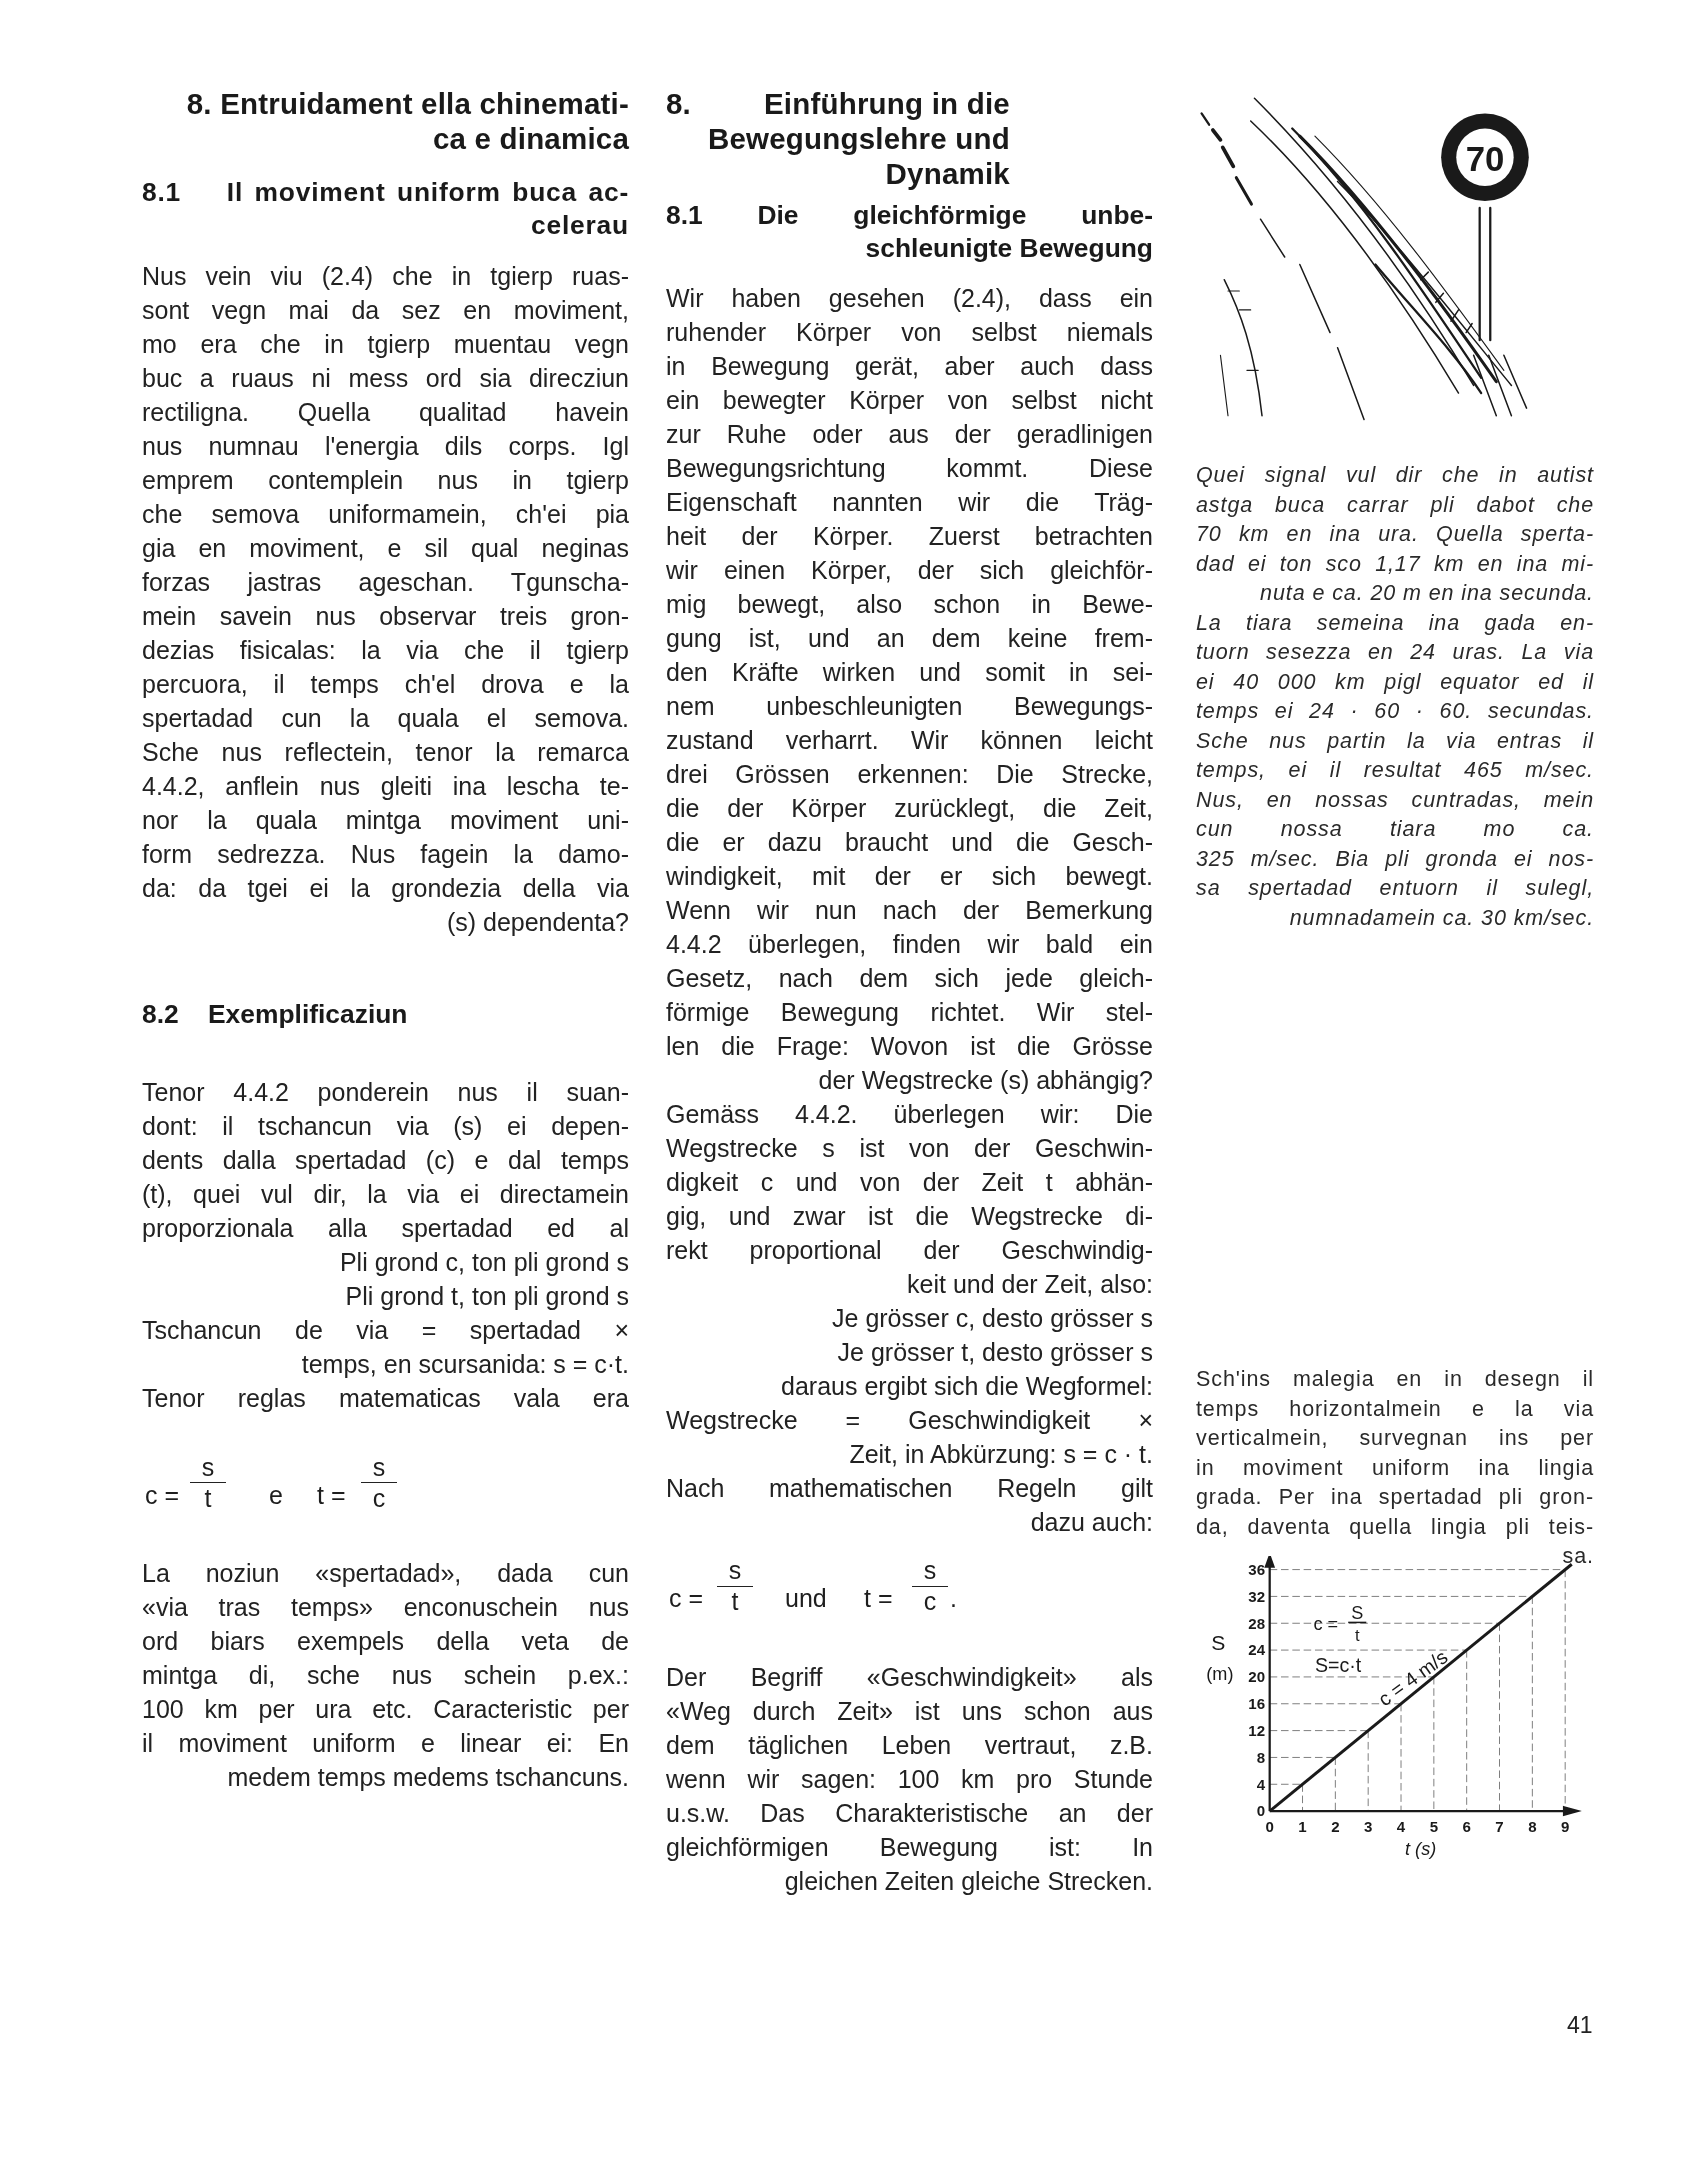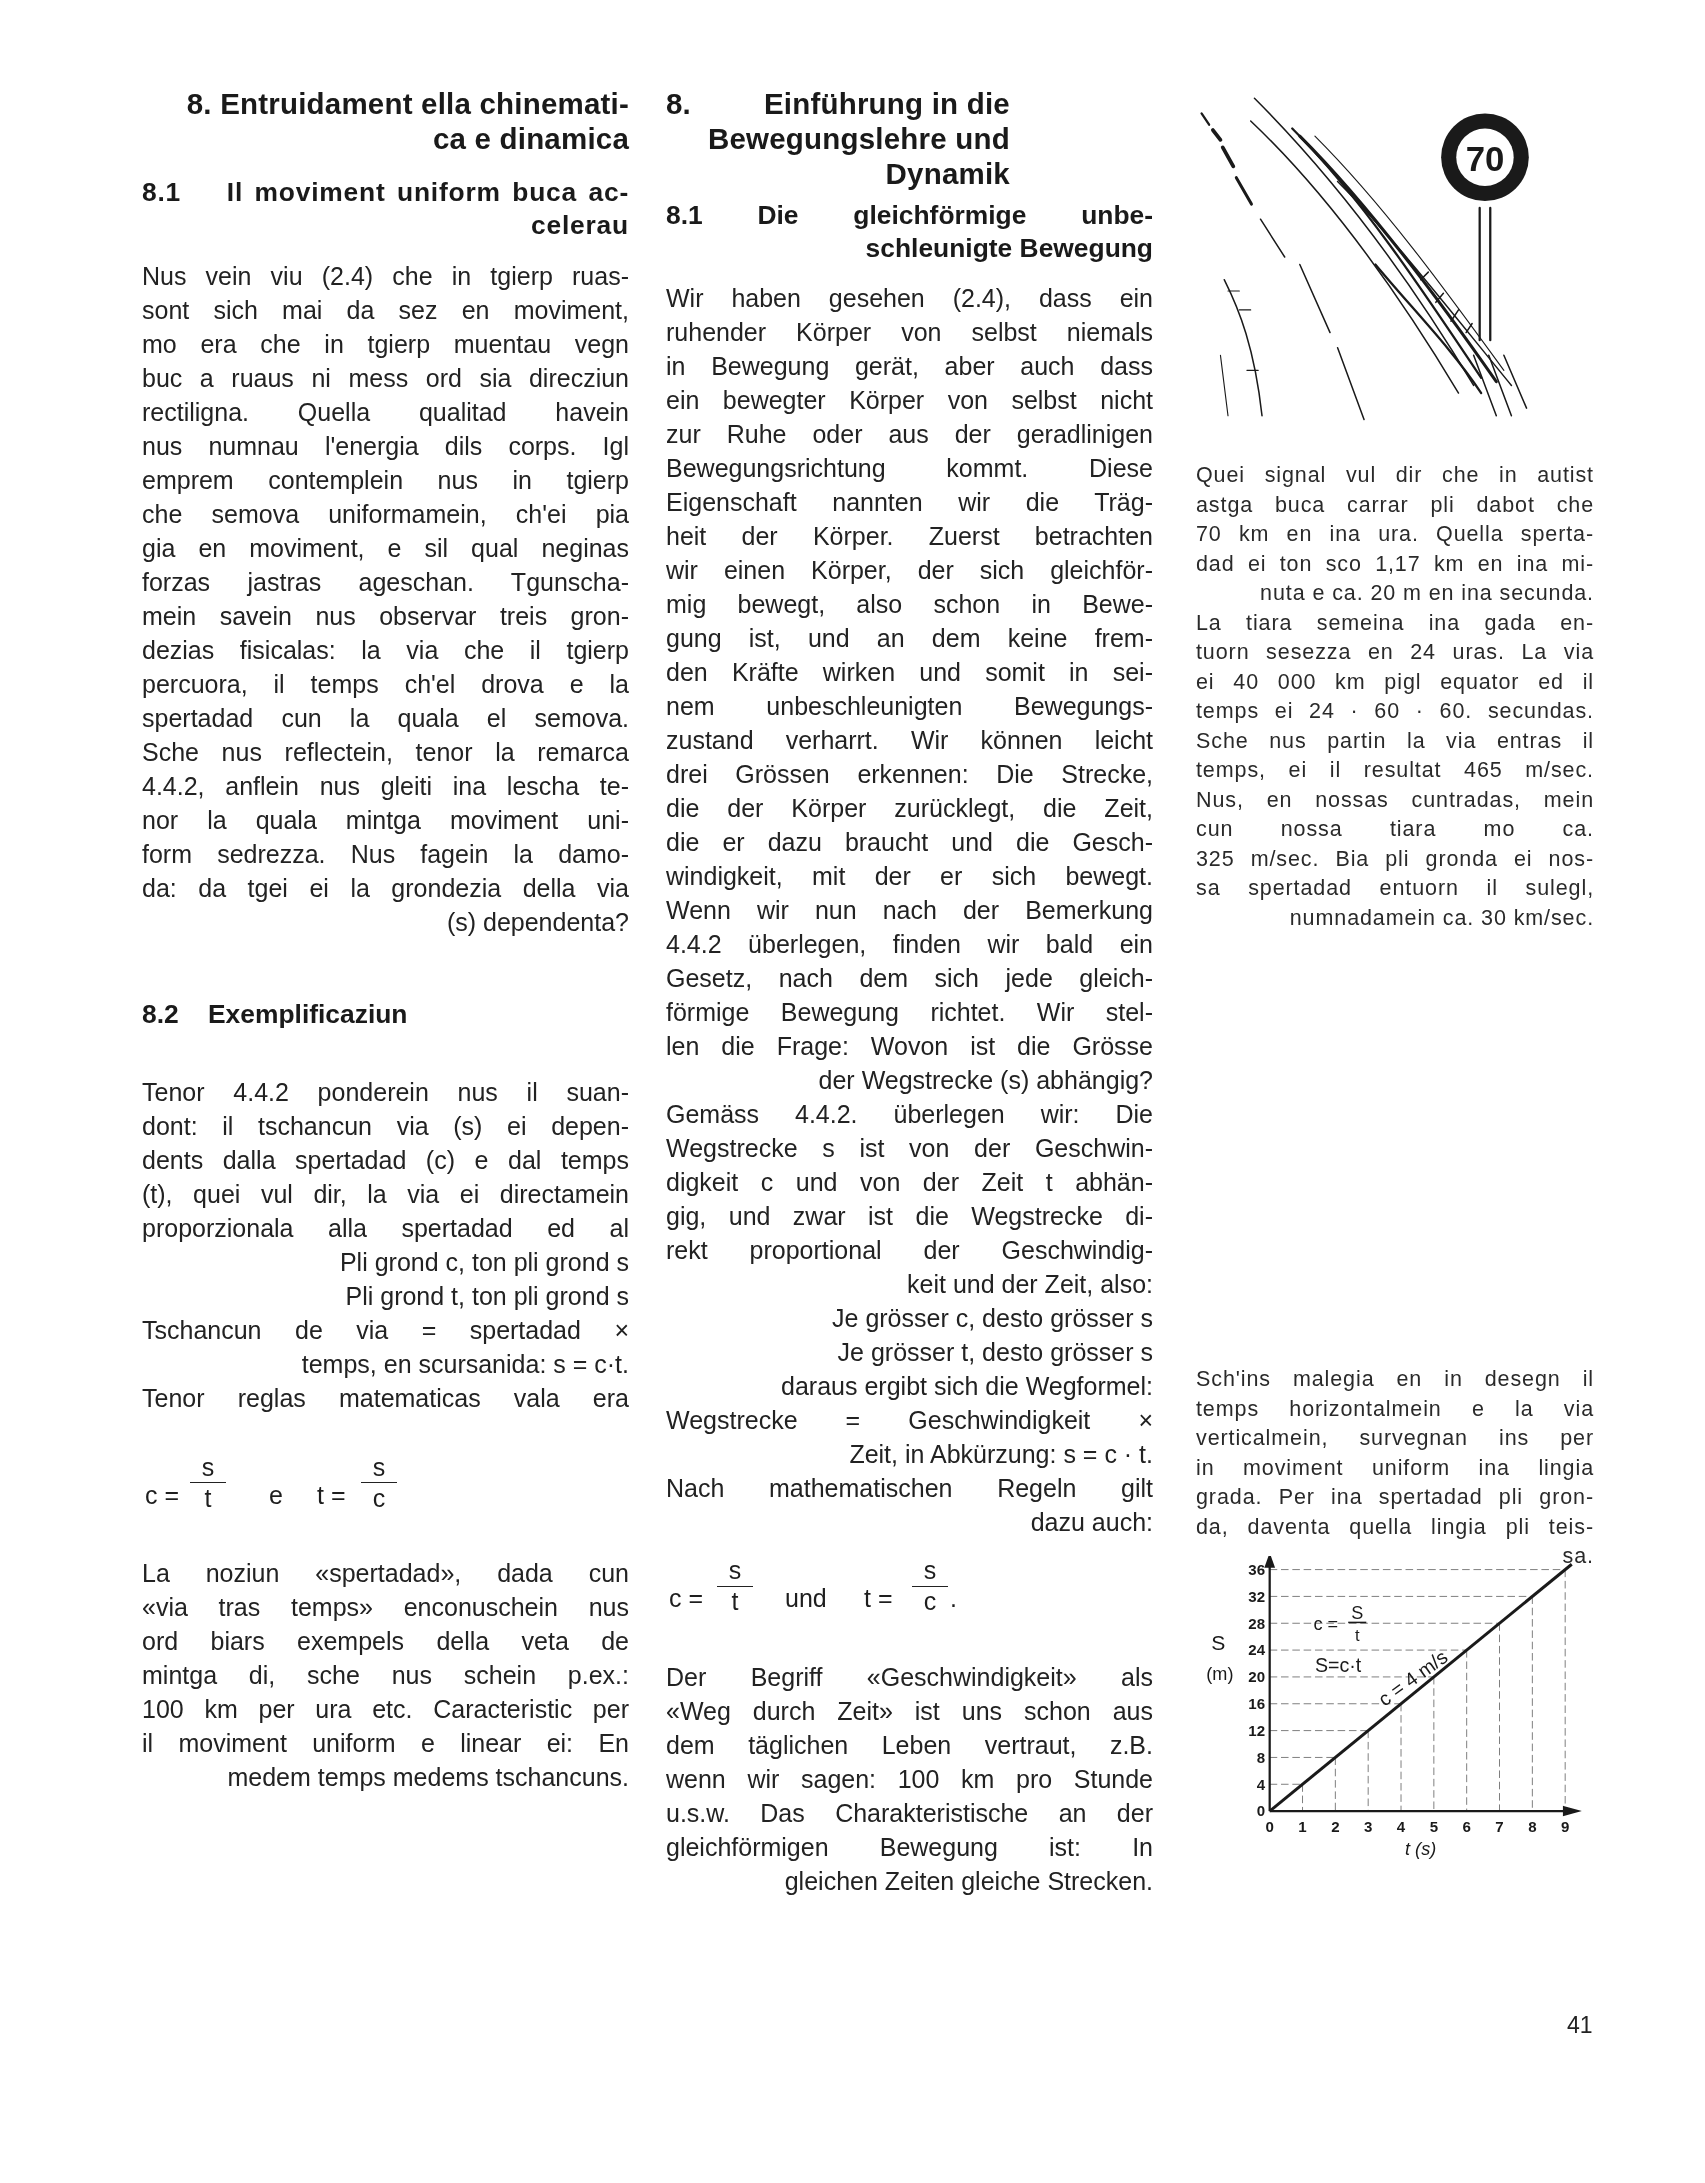--- a/index.html
+++ b/index.html
@@ -26,21 +26,21 @@
   <h1 class="h1">
     <span class="line">8. Entruidament ella chinemati-</span>
     <span class="line">ca e dinamica</span>
   </h1>
   <h2 class="h2" style="margin-top:20px; font-weight:bold; letter-spacing:0.8px;">
     <span class="jline" style="white-space:pre;">8.1    Il moviment uniform buca ac-</span>
     <span class="line">celerau</span>
   </h2>
   <div class="p" style="margin-top:16.6px;">
     <span class="jline">Nus vein viu (2.4) che in tgierp ruas-</span>
-    <span class="jline">sont sich mai da sez en moviment,</span>
+    <span class="jline">sont vegn mai da sez en moviment,</span>
     <span class="jline">mo era che in tgierp muentau vegn</span>
     <span class="jline">buc a ruaus ni mess ord sia direcziun</span>
     <span class="jline">rectiligna. Quella qualitad havein</span>
     <span class="jline">nus numnau l'energia dils corps. Igl</span>
     <span class="jline">emprem contemplein nus in tgierp</span>
     <span class="jline">che semova uniformamein, ch'ei pia</span>
     <span class="jline">gia en moviment, e sil qual neginas</span>
     <span class="jline">forzas jastras ageschan. Tgunscha-</span>
     <span class="jline">mein savein nus observar treis gron-</span>
     <span class="jline">dezias fisicalas: la via che il tgierp</span>
@@ -215,21 +215,21 @@
 
       <path d="M300 260 L310 250 M320 290 L330 278 M340 315 L350 300 M360 330 L368 318" stroke-width="2"></path>
       <path d="M390 360 L420 440 M410 360 L440 430 M370 360 L400 440" stroke-width="2"></path>
     </g>
     <circle cx="385" cy="98" r="58" fill="#1a1a1a"></circle>
     <circle cx="385" cy="98" r="38" fill="#ffffff"></circle>
     <text x="385" y="116" text-anchor="middle" font-family="Liberation Sans, sans-serif" font-weight="bold" font-size="46" fill="#1a1a1a">70</text>
   </svg>
 </div>
 
-<div class="col" style="left:1196px; top:461px; width:398px;">
+<div class="col" style="left:1196px; top:461px; width:398px;font-style:italic;">
   <div class="cap p">
     <span class="jline">Quei signal vul dir che in autist</span>
     <span class="jline">astga buca carrar pli dabot che</span>
     <span class="jline">70 km en ina ura. Quella sperta-</span>
     <span class="jline">dad ei ton sco 1,17 km en ina mi-</span>
     <span class="line">nuta e ca. 20 m en ina secunda.</span>
     <span class="jline">La tiara semeina ina gada en-</span>
     <span class="jline">tuorn sesezza en 24 uras. La via</span>
     <span class="jline">ei 40 000 km pigl equator ed il</span>
     <span class="jline">temps ei 24 · 60 · 60. secundas.</span>

